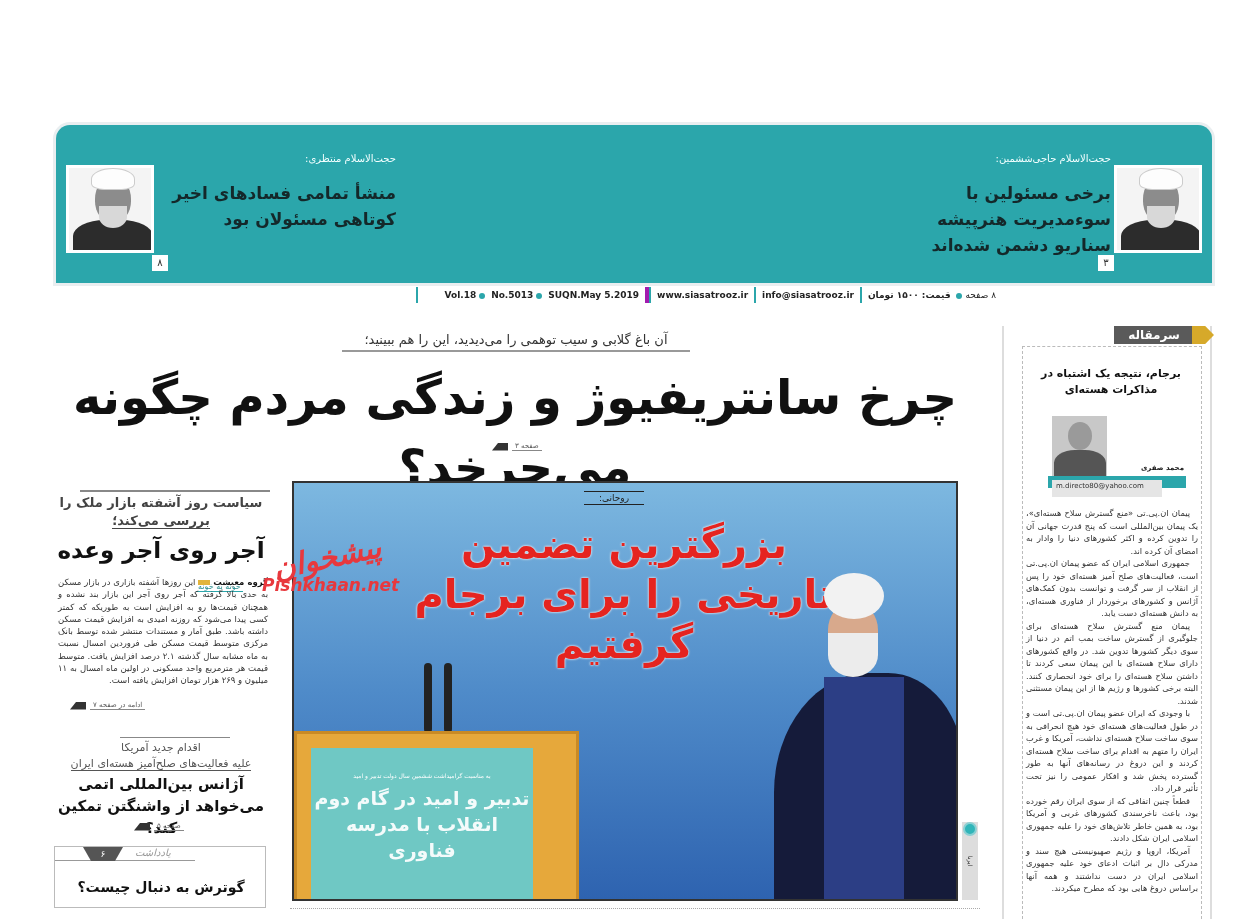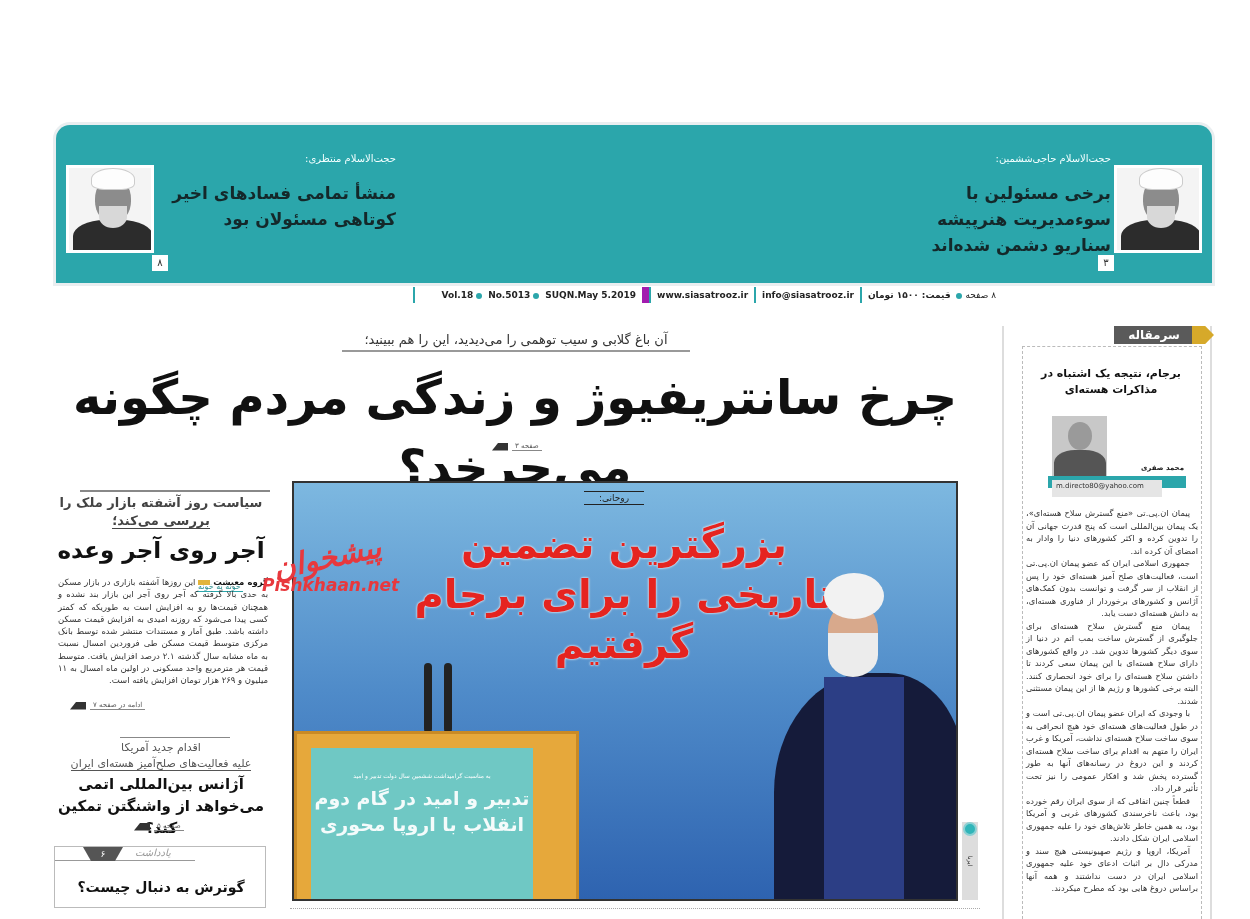--- a/index.html
+++ b/index.html
@@ -63,21 +63,21 @@
 
   
   .infobar {
     position: absolute; left: 268px; top: 286px; width: 734px; height: 18px;
     display: flex; flex-direction: row-reverse; align-items: center;
     font-size: 9px; color: #222; direction: ltr;
   }
   .infobar .seg {
     border-left: 2px solid #2ba6ab; padding: 0 6px; height: 16px; line-height: 16px; white-space: nowrap;
   }
-  .infobar .seg.last { border-right: 7px solid #a21caf; padding-left: 27px; }
+  .infobar .seg.last { border-right: 4px solid #a21caf; padding-left: 27px; }
   .infobar .seg b { font-weight: bold; }
   .dot { display: inline-block; width: 6px; height: 6px; border-radius: 50%; background: #2ba6ab; margin: 0 3px; vertical-align: middle; }
 
   
   .overline {
     position: absolute; left: 342px; top: 330px; width: 348px; height: 22px;
     border-bottom: 2px solid #999; direction: rtl; text-align: center;
     font-size: 13px; color: #333; line-height: 20px;
   }
   .main-headline {
@@ -319,21 +319,21 @@
 </div>
 
 <div class="photo">
   <div class="kicker">روحانی:</div>
   <div class="big">بزرگترین تضمین تاریخی را برای برجام گرفتیم</div>
   <div class="mic" style="left:130px;"></div>
   <div class="mic" style="left:150px;"></div>
   <div class="podium">
     <div class="panel">
       <div class="small">به مناسبت گرامیداشت ششمین سال دولت تدبیر و امید</div>
-      <div class="slogan">تدبیر و امید در گام دوم انقلاب با اروپا محوری</div>
+      <div class="slogan">تدبیر و امید در گام دوم انقلاب با مدرسه فناوری</div>
     </div>
   </div>
   <div class="person">
     <div class="p-robe"></div>
       <div class="p-inner"></div>
       <div class="p-face"></div>
       <div class="p-beard"></div>
       <div class="p-turban"></div>
   </div>
   <div class="page-ref pref">

